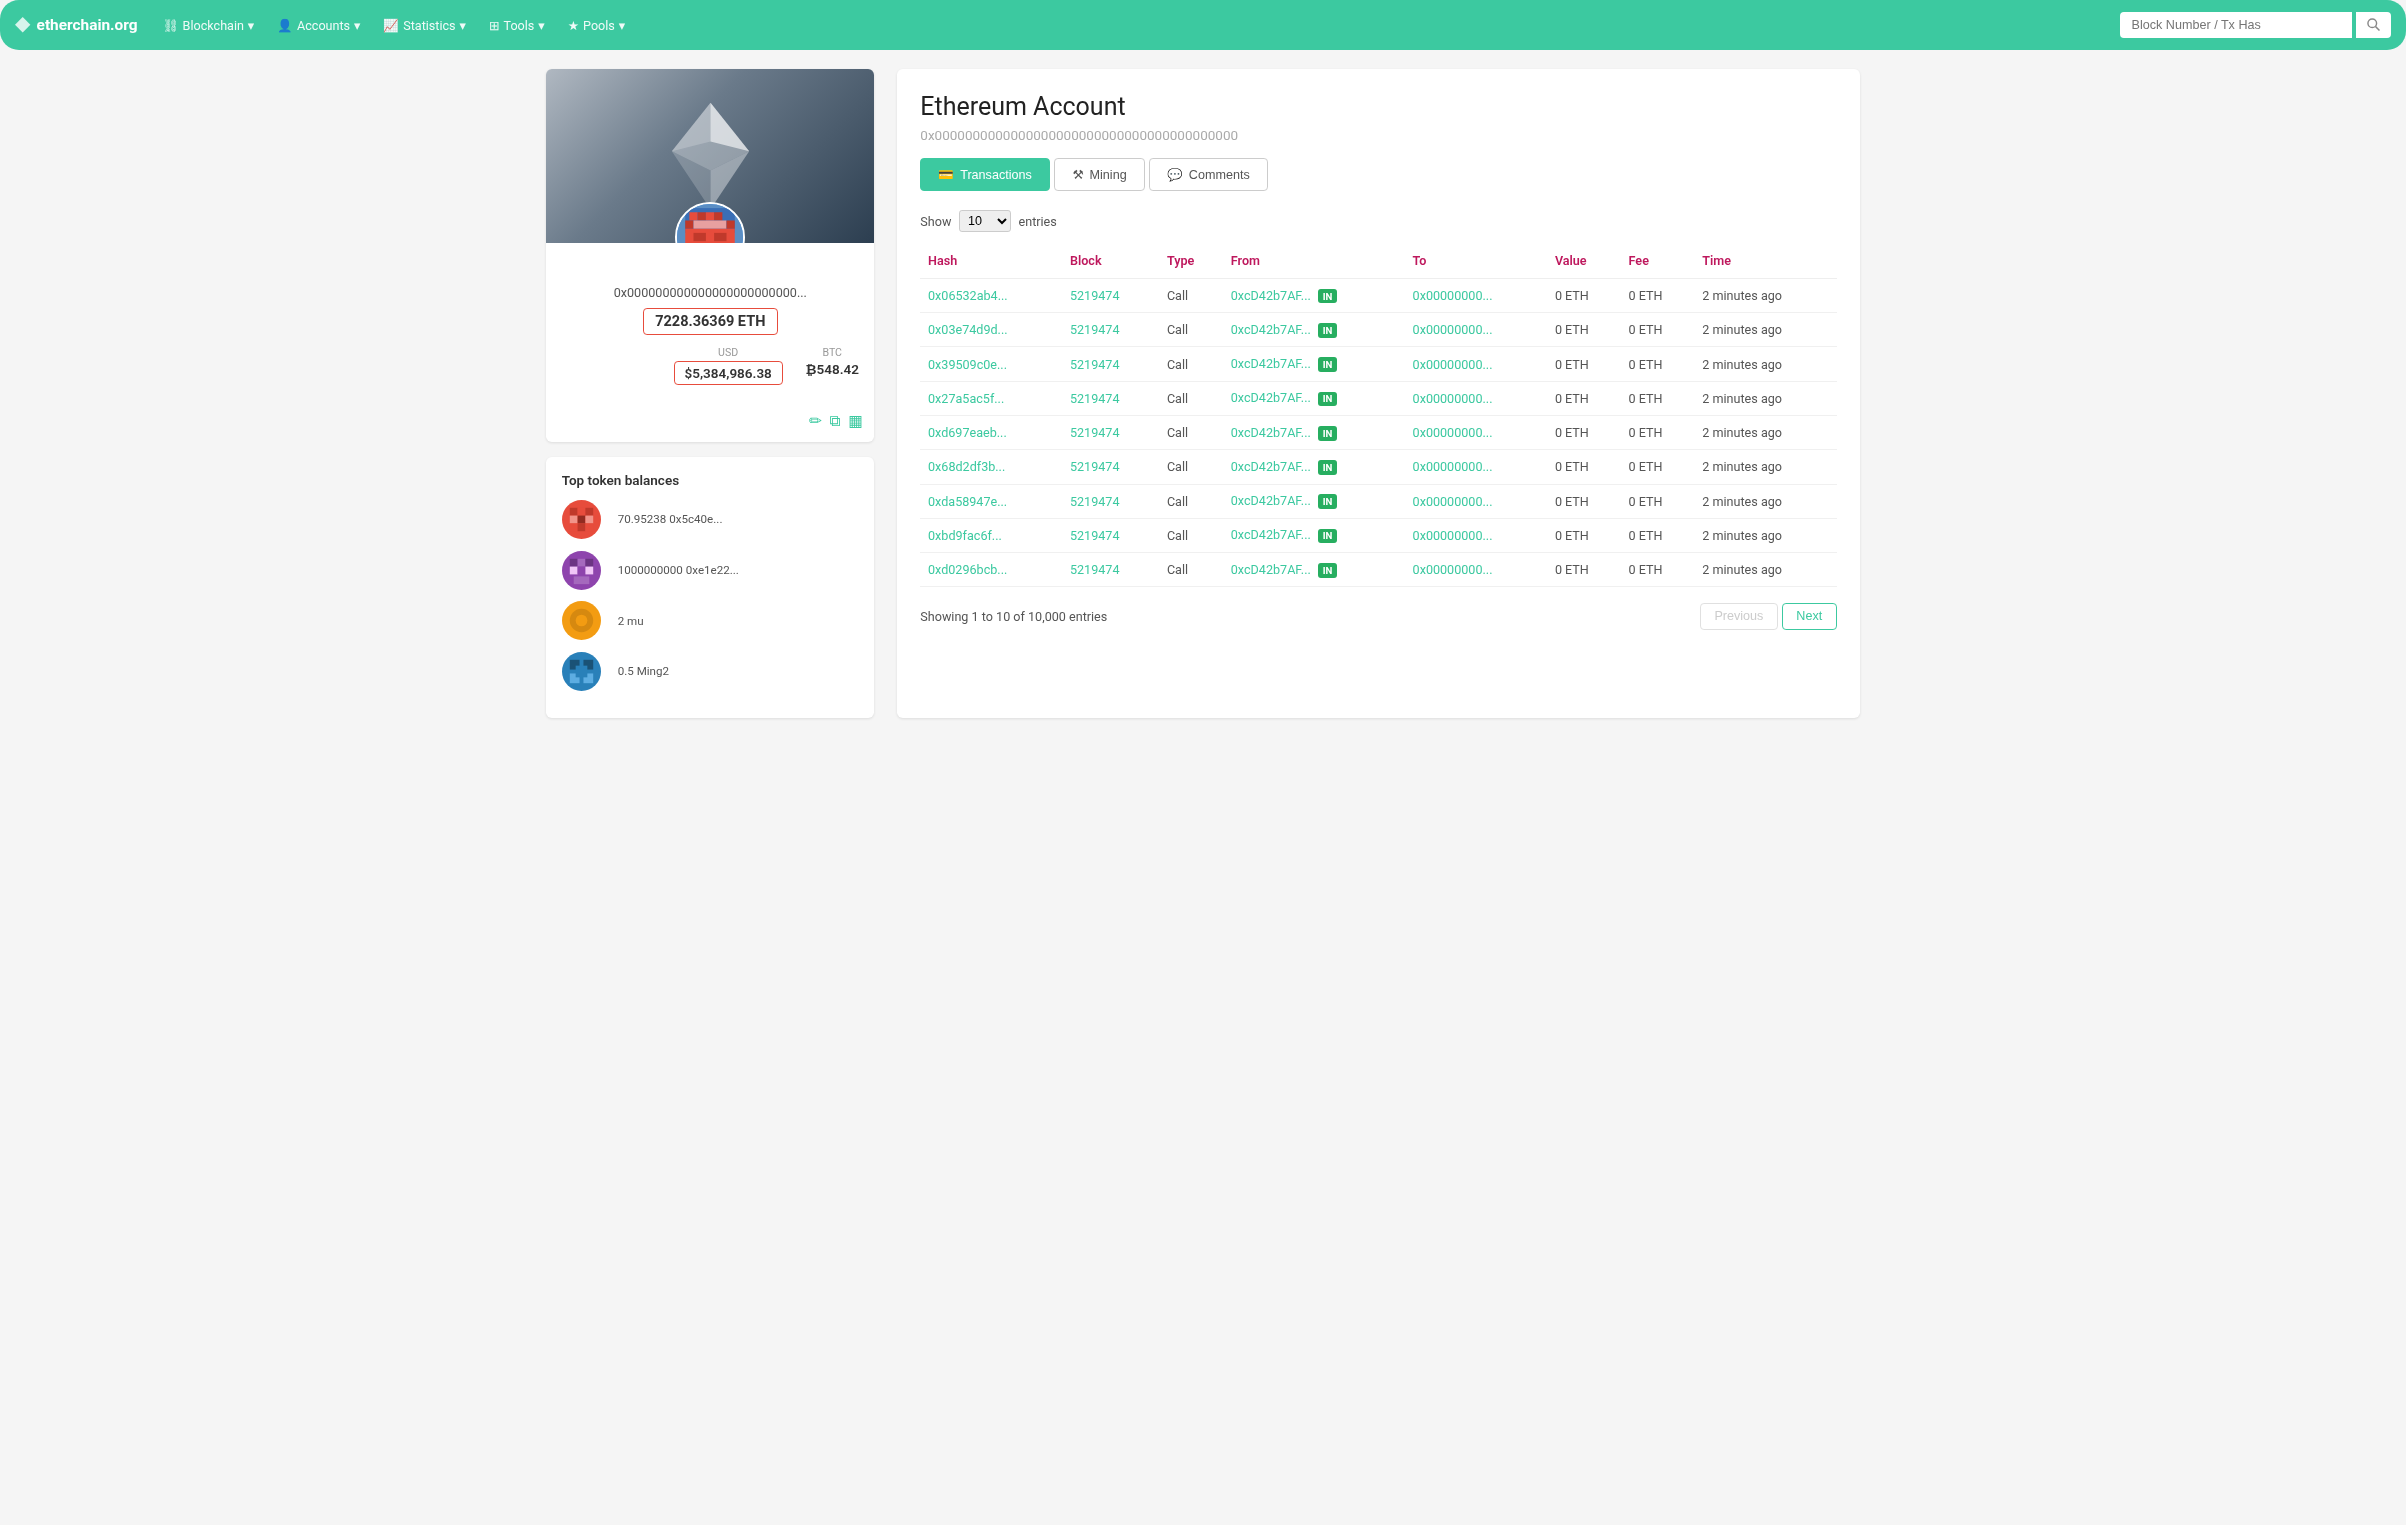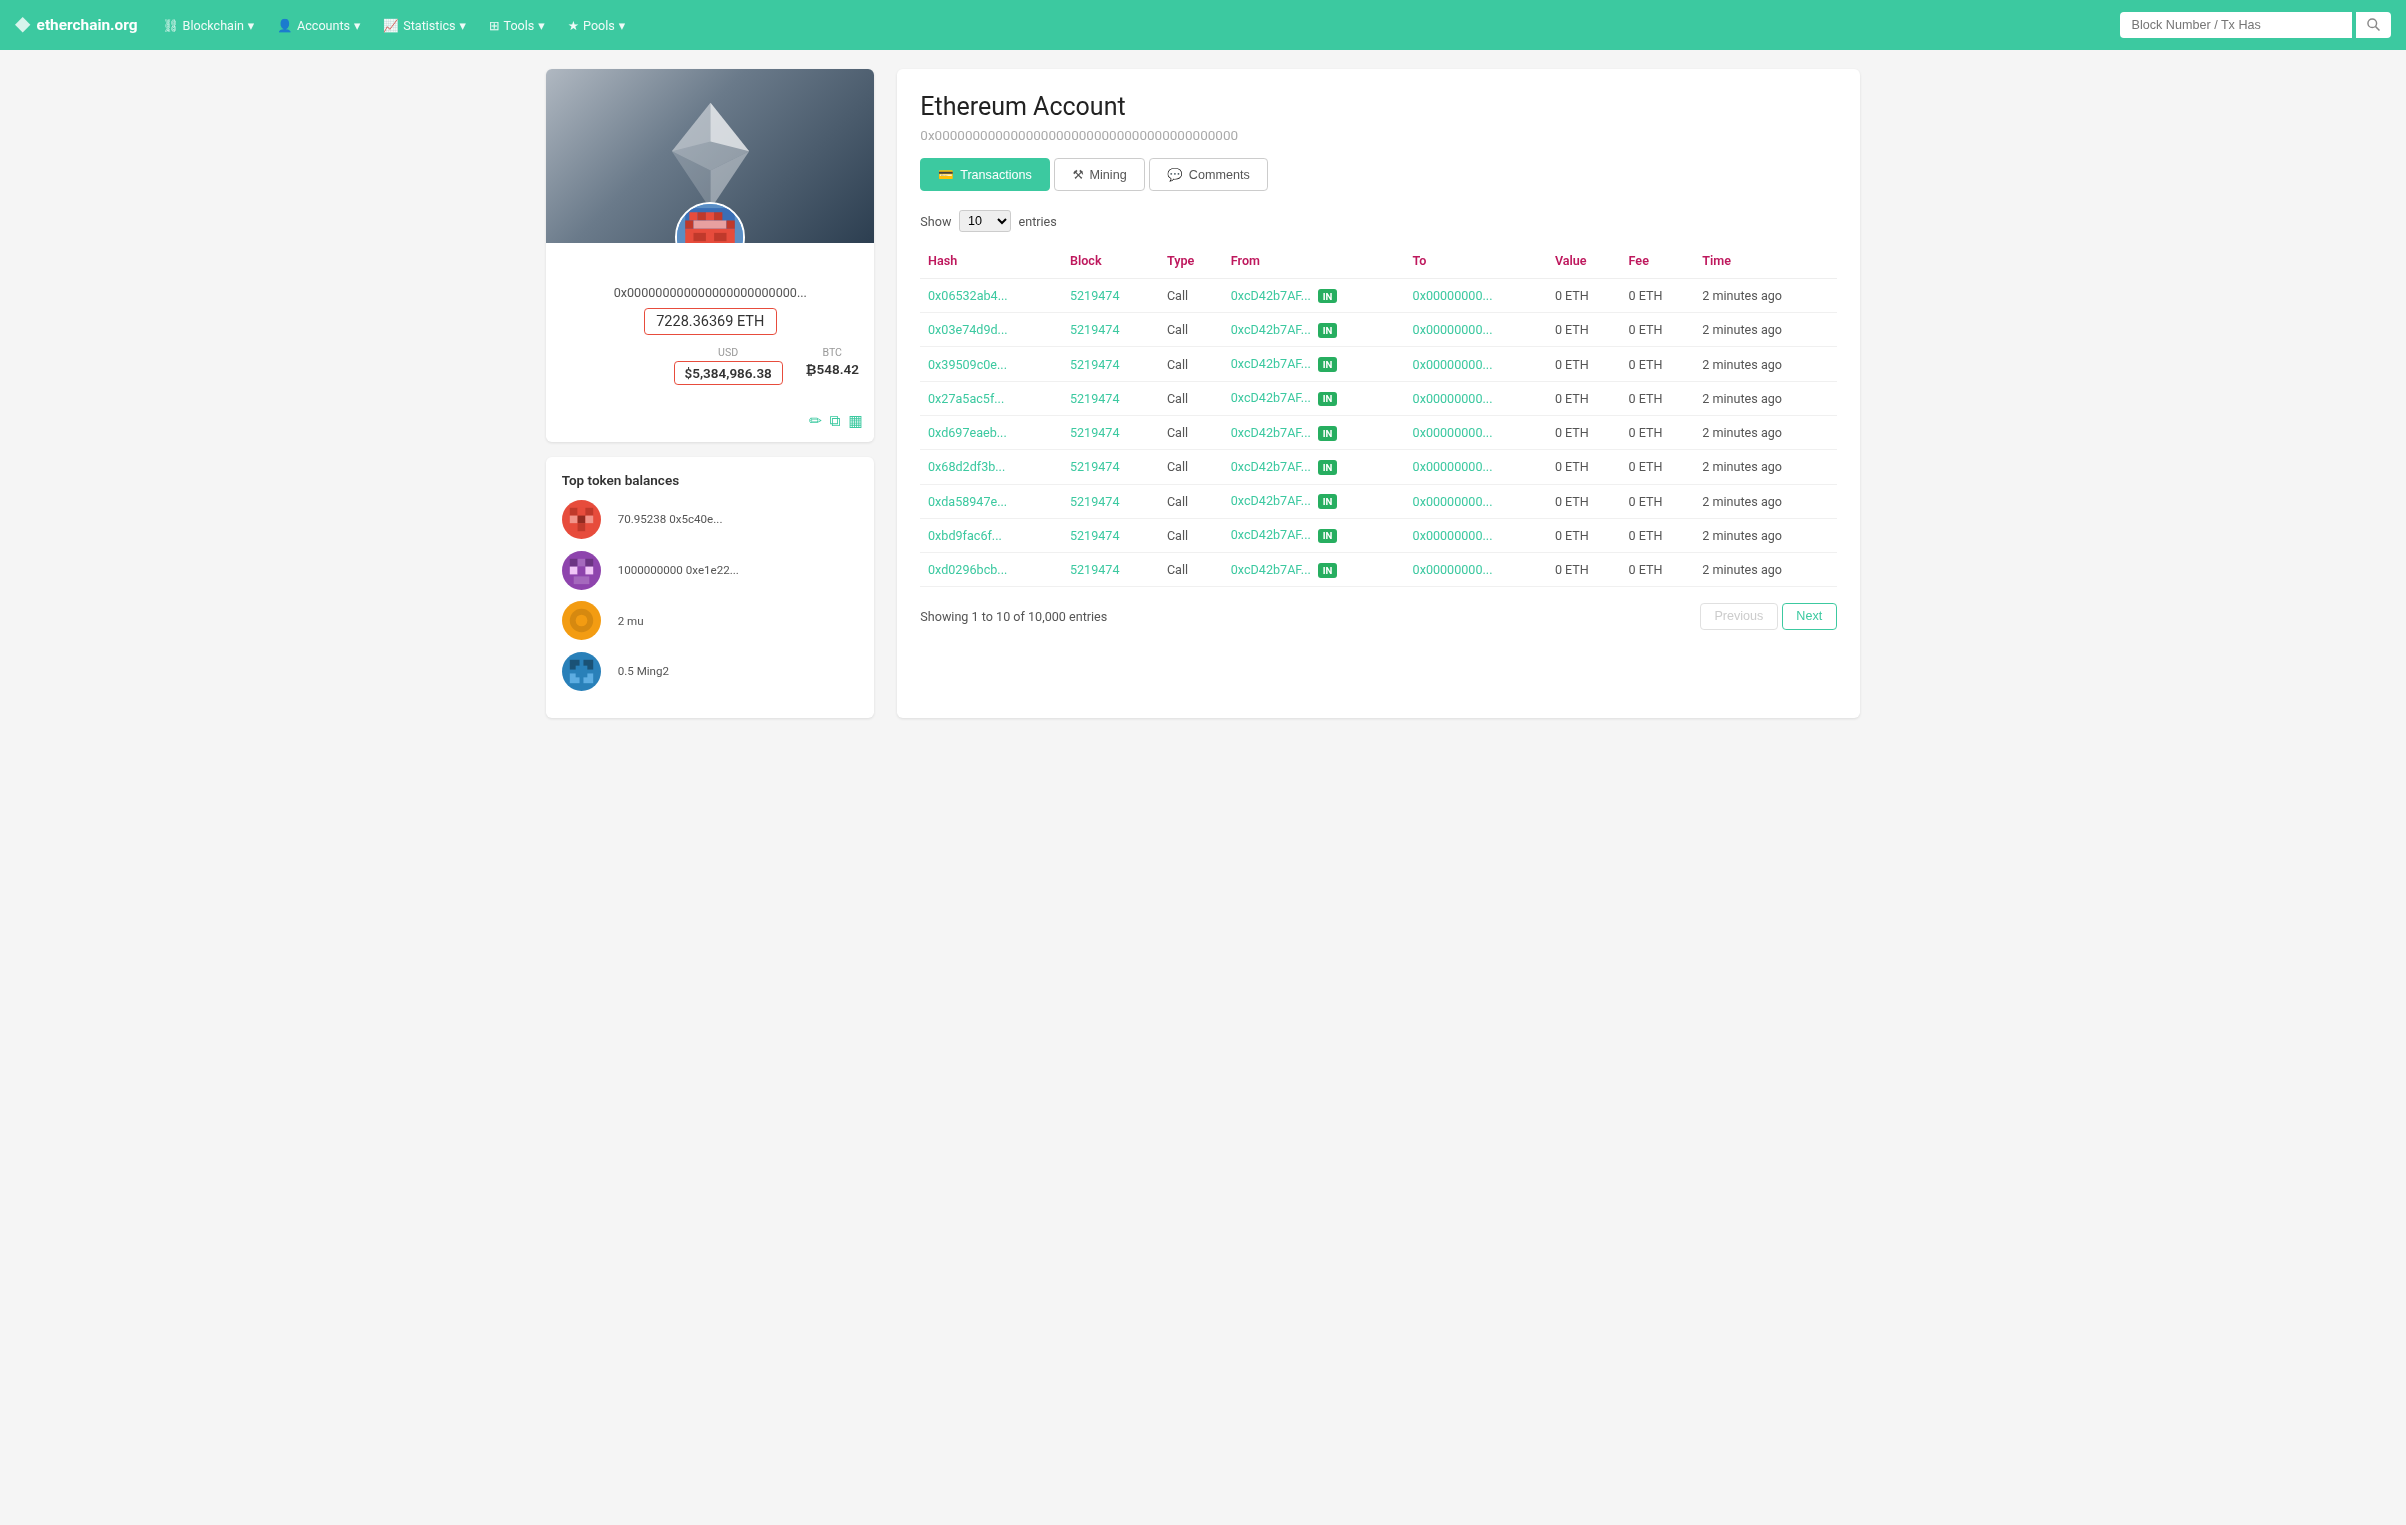--- a/index.html
+++ b/index.html
@@ -6,20 +6,21 @@
     body { font-family: -apple-system, BlinkMacSystemFont, 'Segoe UI', Roboto, sans-serif; font-size: 13.5px; background: #f5f5f5; color: #333; }
 
     
     nav {
       background: #3cc9a0;
       display: flex;
       align-items: center;
       padding: 0 15.4px;
       height: 50px;
       gap: 3.9px;
+      border-radius: 19px;
     }
     .nav-brand {
       color: #fff;
       font-weight: bold;
       font-size: 15.4px;
       margin-right: 11.6px;
       display: flex;
       align-items: center;
       gap: 5.8px;
       text-decoration: none;
@@ -110,21 +111,21 @@
       color: #555;
       margin-bottom: 7.7px;
       word-break: break-all;
     }
     .eth-balance-box {
       display: inline-block;
       border: 1.9px solid #e74c3c;
       border-radius: 3.9px;
       padding: 3.9px 11.6px;
       font-size: 14.5px;
-      font-weight: 400;
+      font-weight: 700;
       color: #333;
       margin-bottom: 11.6px;
     }
     .fiat-row {
       display: flex;
       justify-content: flex-end;
       gap: 23px;
       margin-bottom: 11.6px;
     }
     .fiat-col { text-align: center; }

